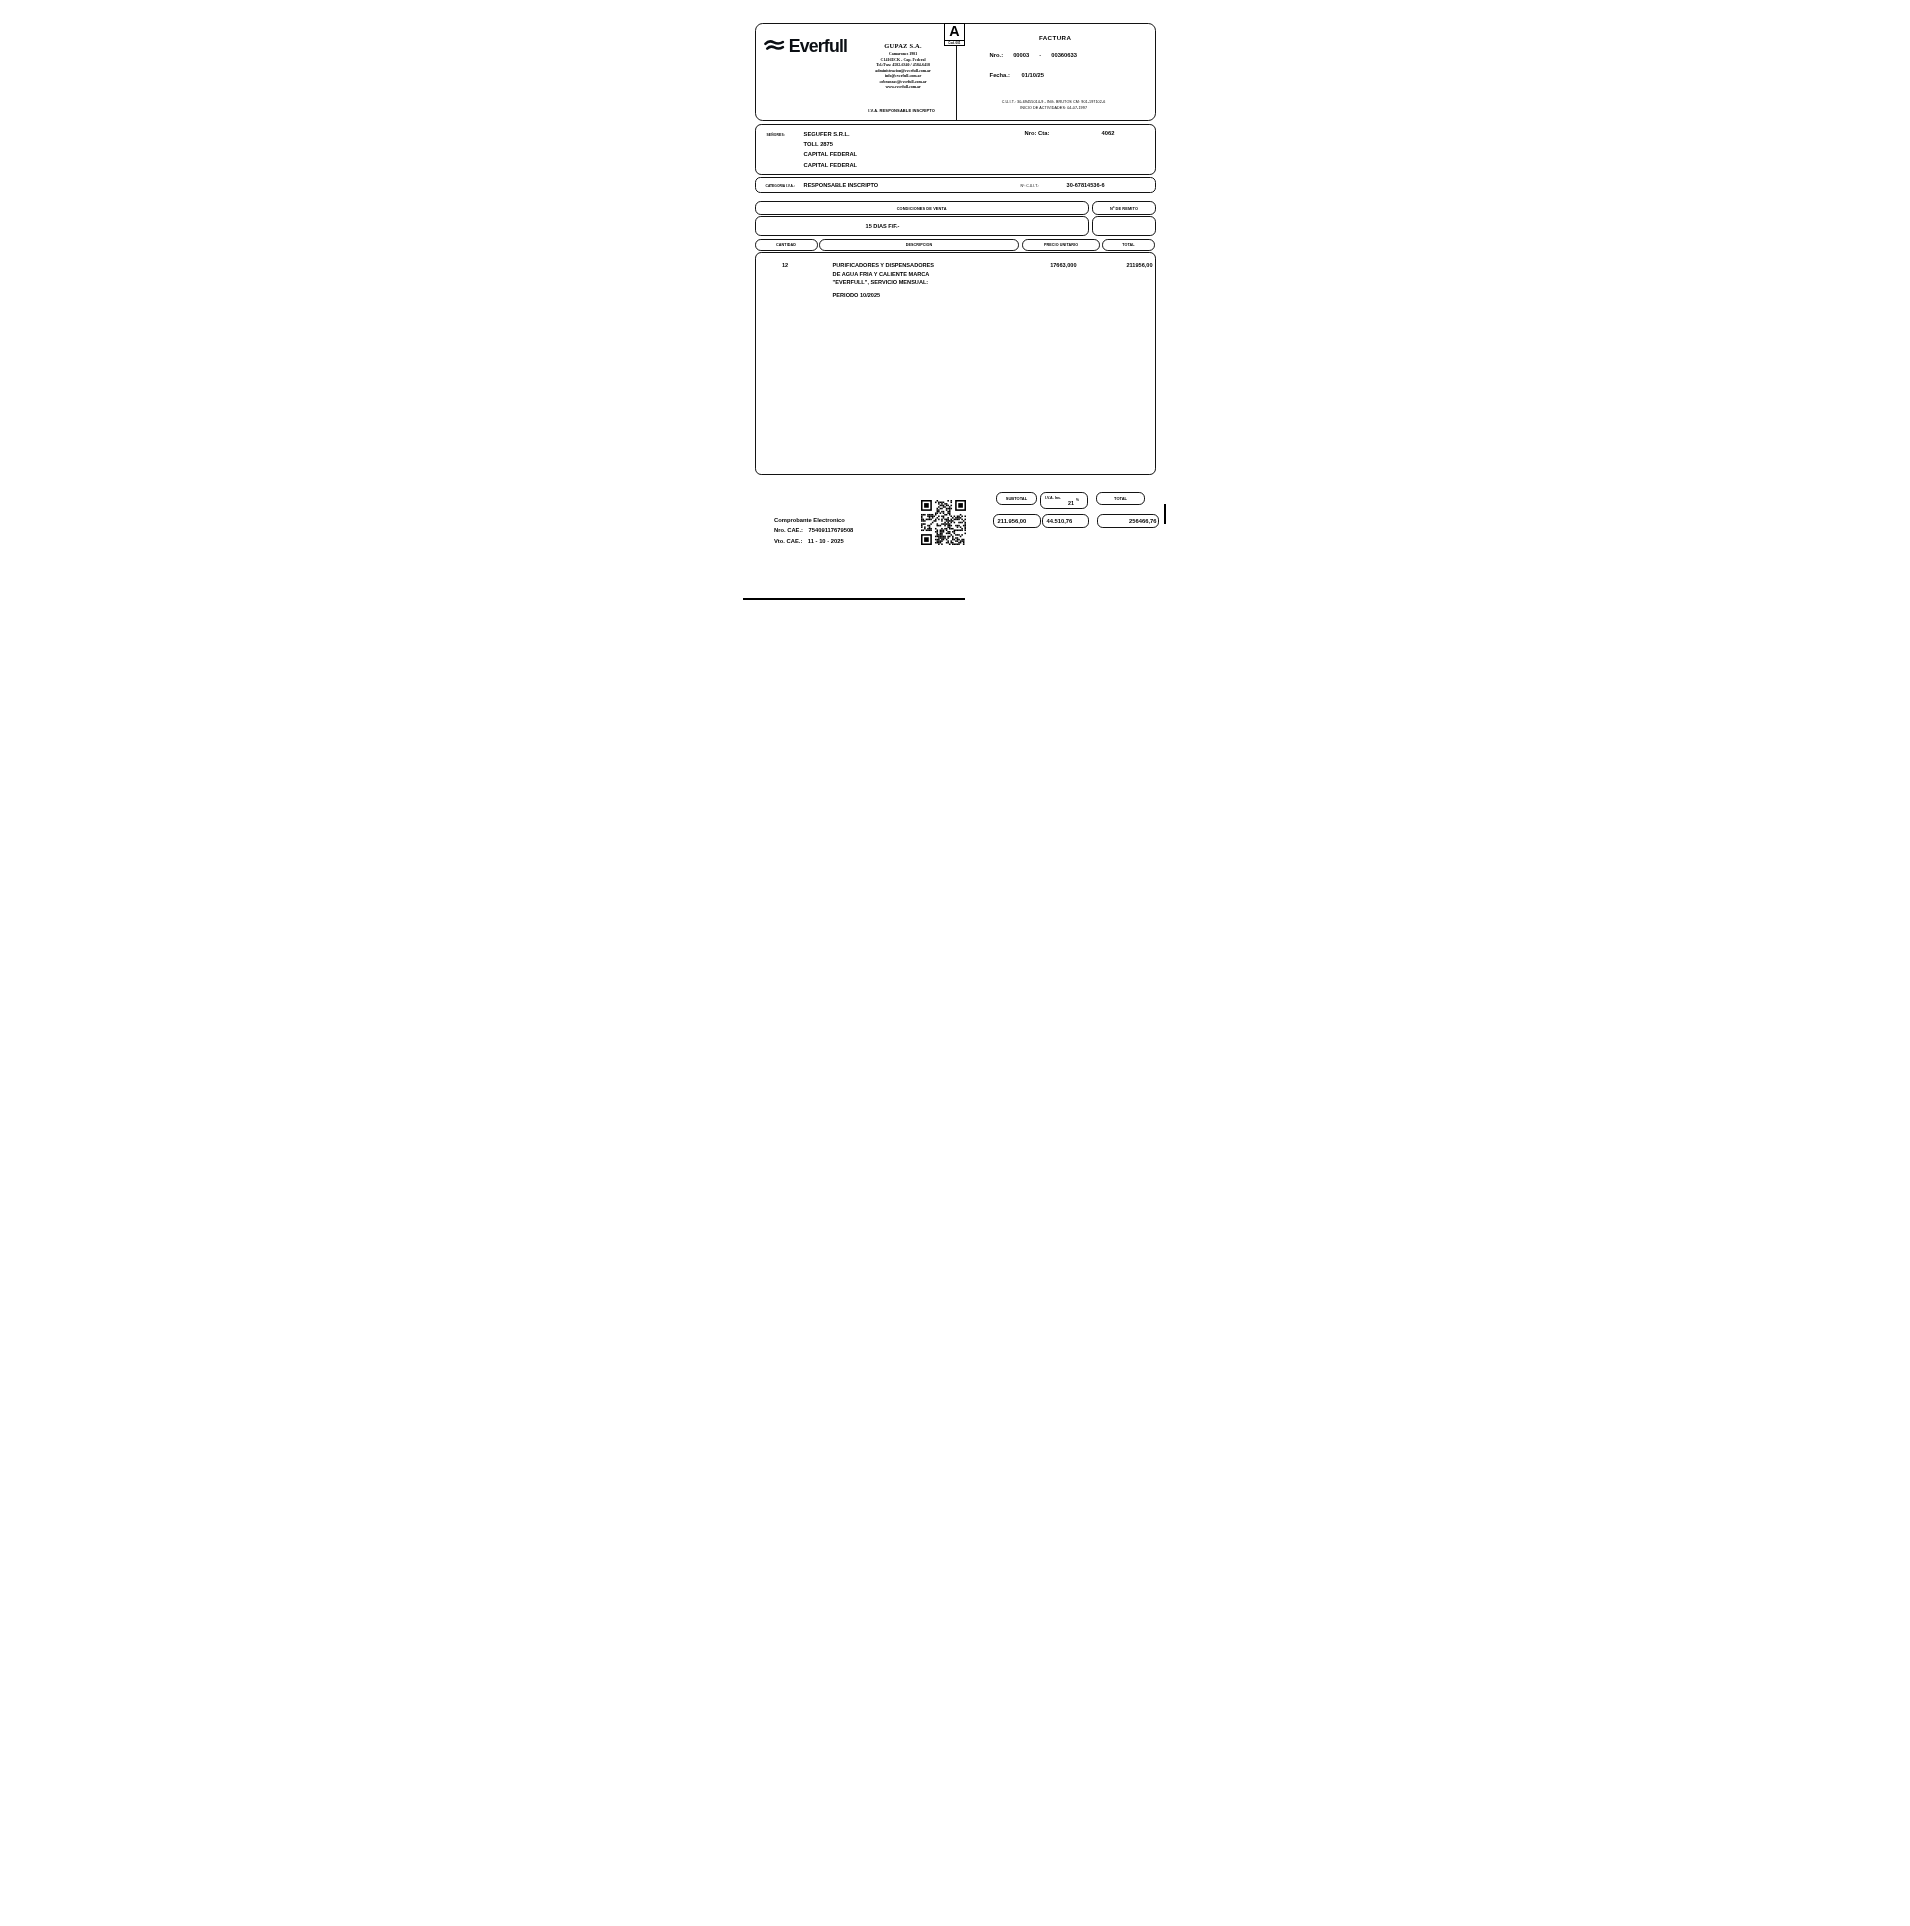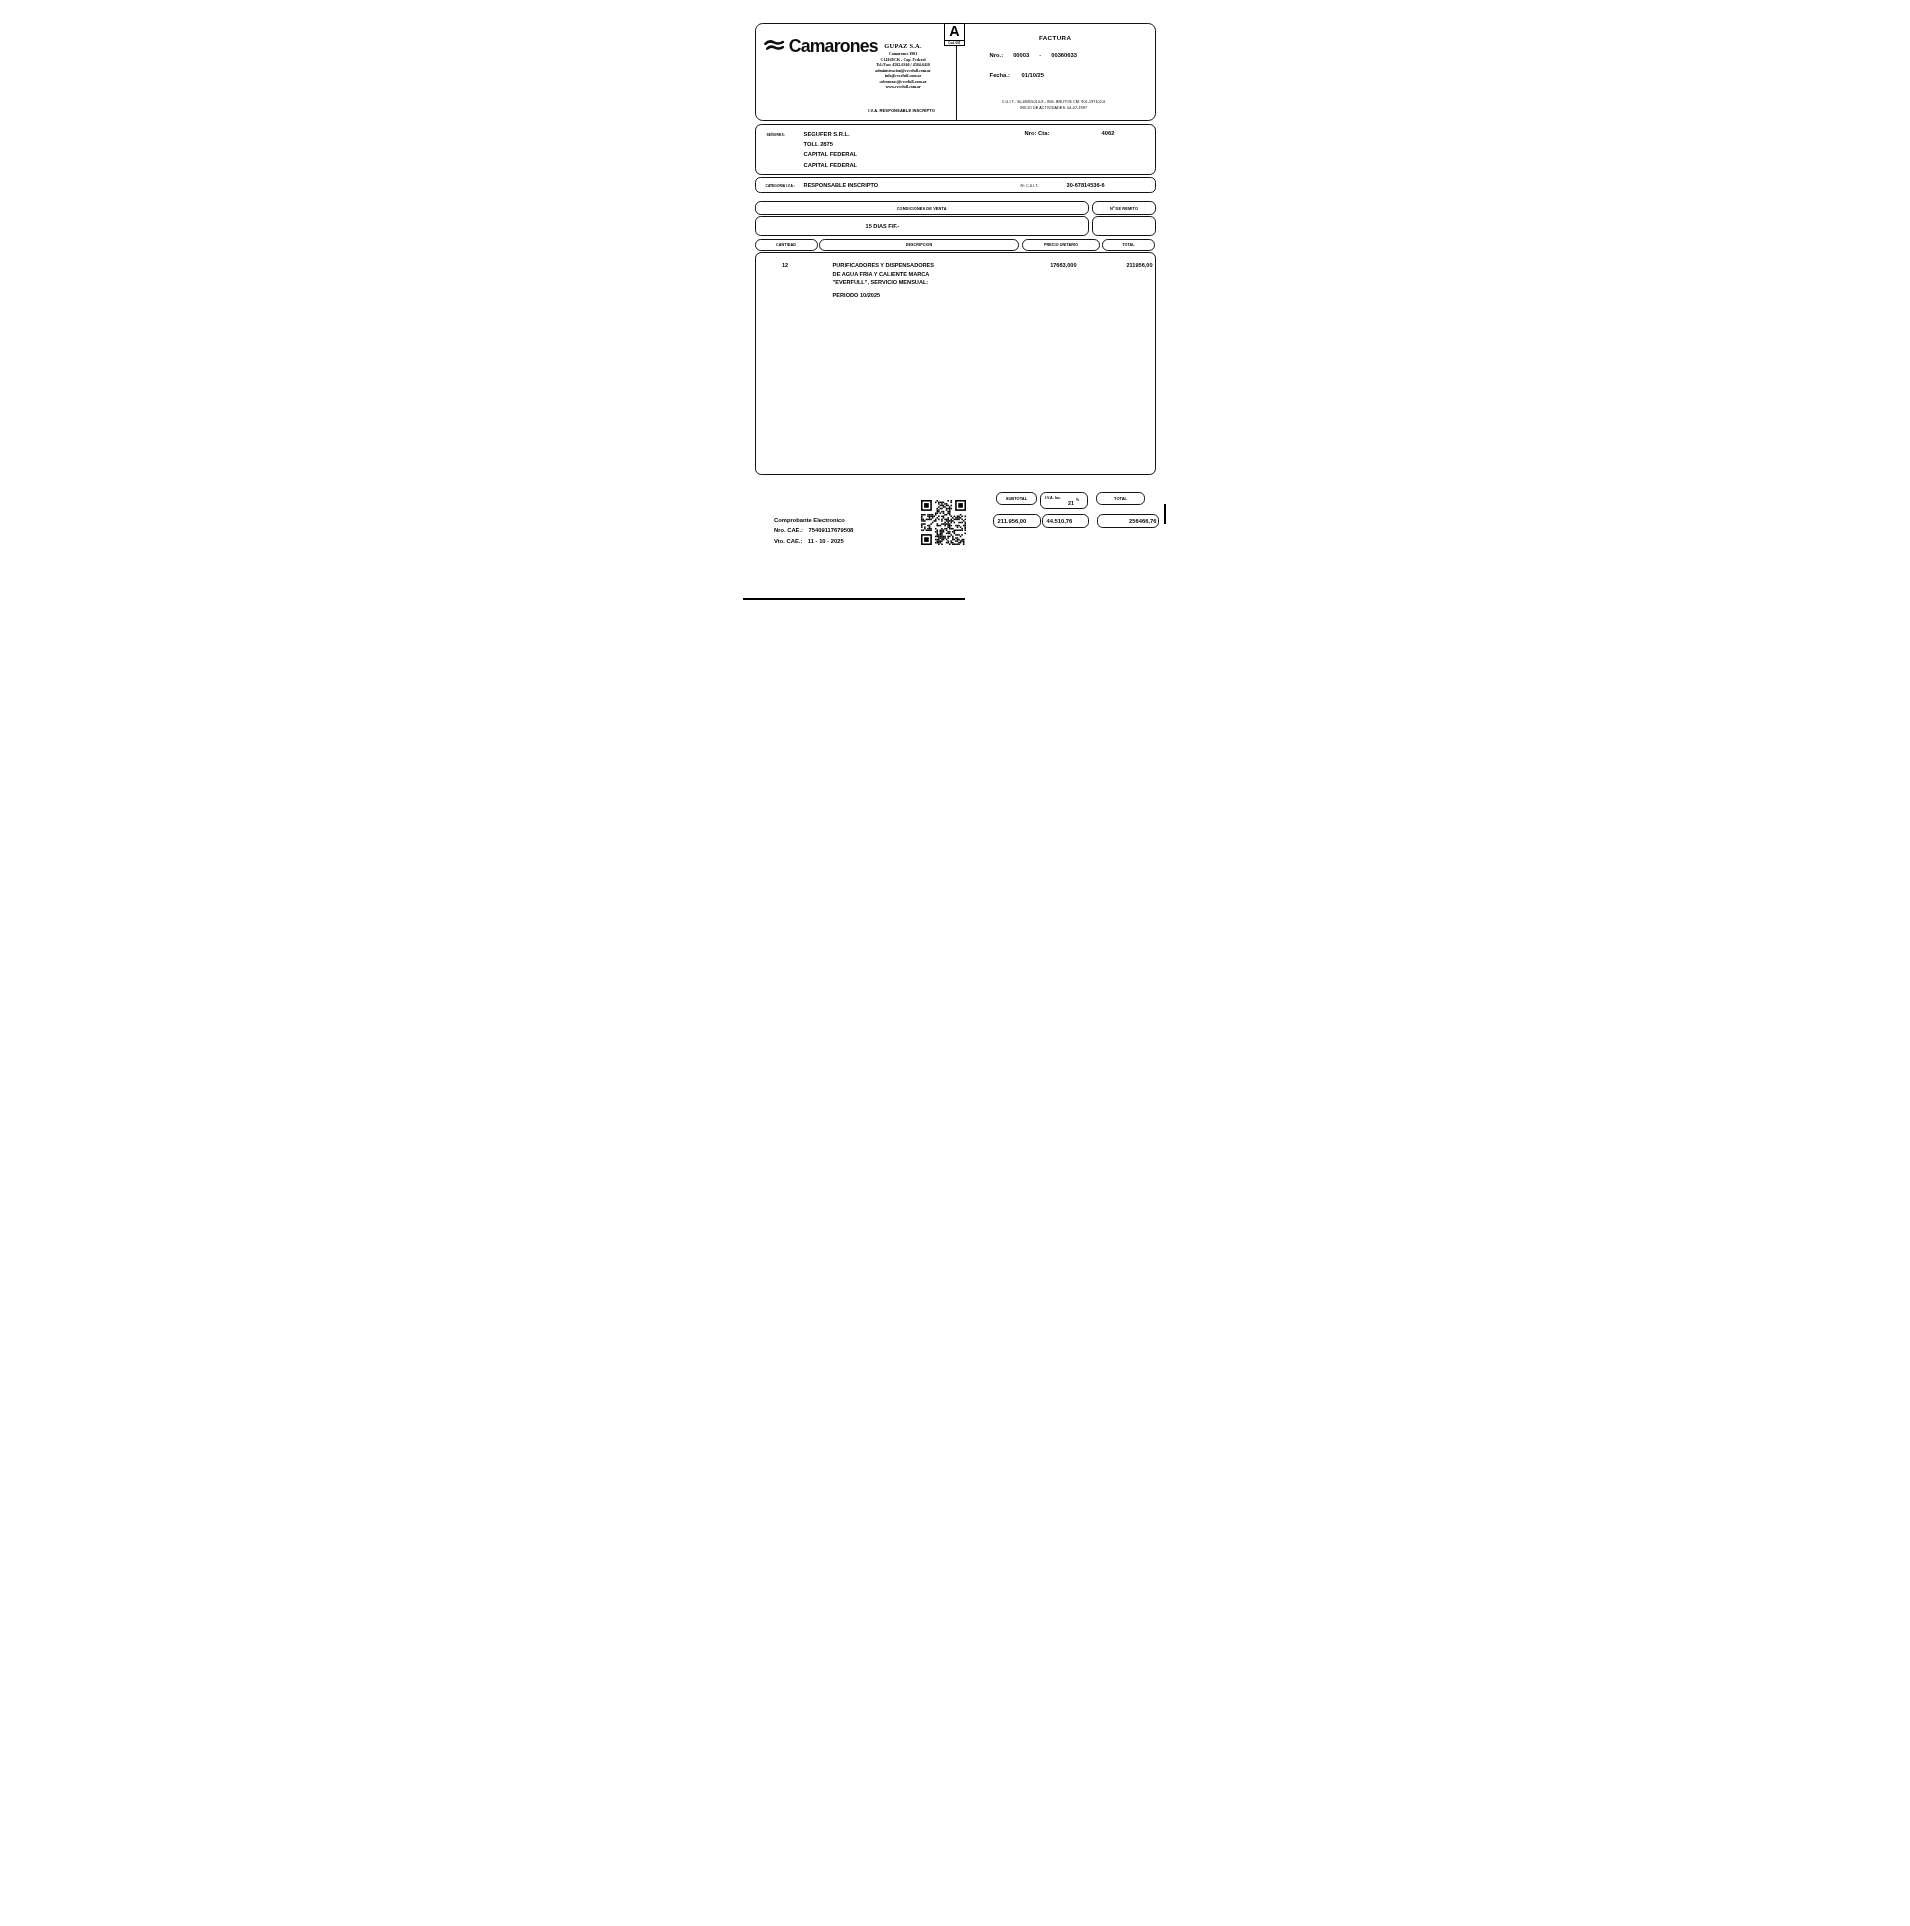--- a/index.html
+++ b/index.html
@@ -111,21 +111,21 @@
   <div class="box header-box">
     <div class="hdr-divider"></div>
 
     <div class="logo">
       <span>
         <svg width="22.3" height="14.6" viewBox="0 0 60 40">
           <path d="M6 16 Q16 5 29 12 T54 11" fill="none" stroke="#0b0f14" stroke-width="7" stroke-linecap="round"></path>
           <path d="M11 29 Q20 20 31 26 T54 25" fill="none" stroke="#0b0f14" stroke-width="7" stroke-linecap="round"></path>
         </svg>
       </span>
-      <span class="brand">Camarones</span>
+      <span class="brand">Everfull</span>
     </div>
 
     <div class="company-block">
       <div class="company-name">GUPAZ S.A.</div>
       <div class="addr">
         <div>Camarones 1981</div>
         <div>C1416ECK - Cap. Federal</div>
         <div>Tel./Fax: 4582-6340 / 4584-6418</div>
         <div>administracion@everfull.com.ar</div>
         <div>info@everfull.com.ar</div>

